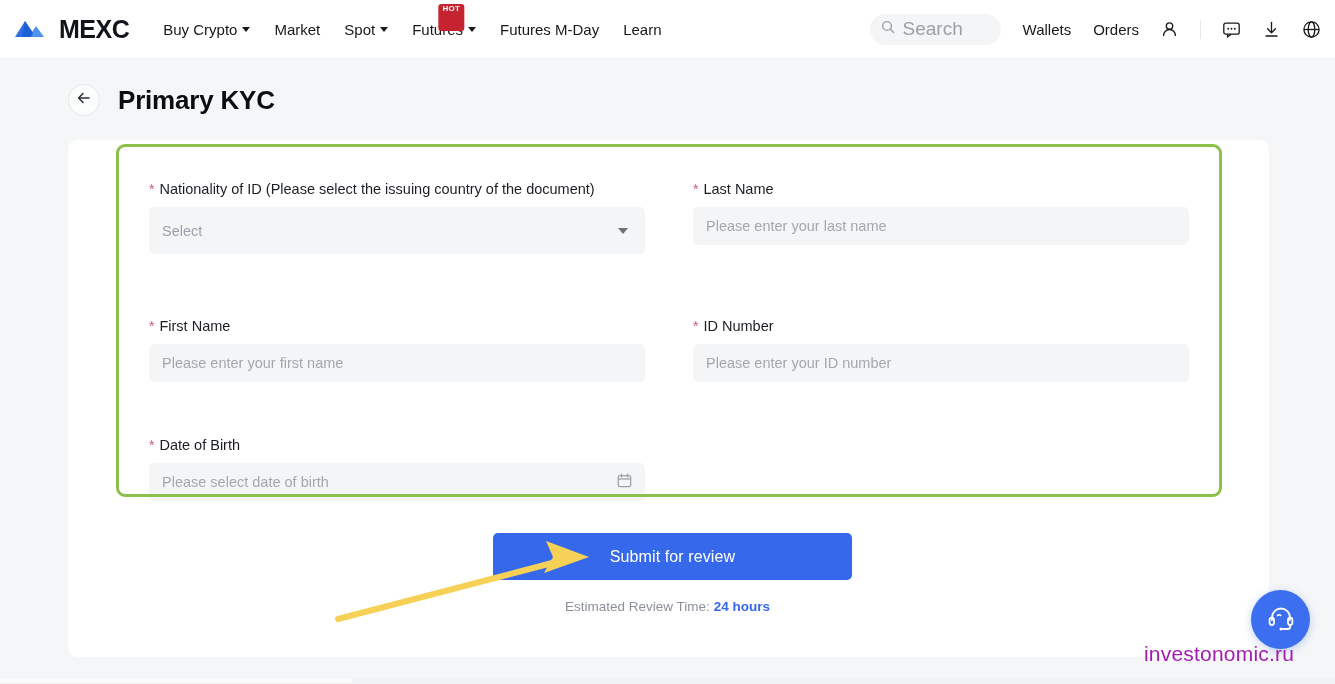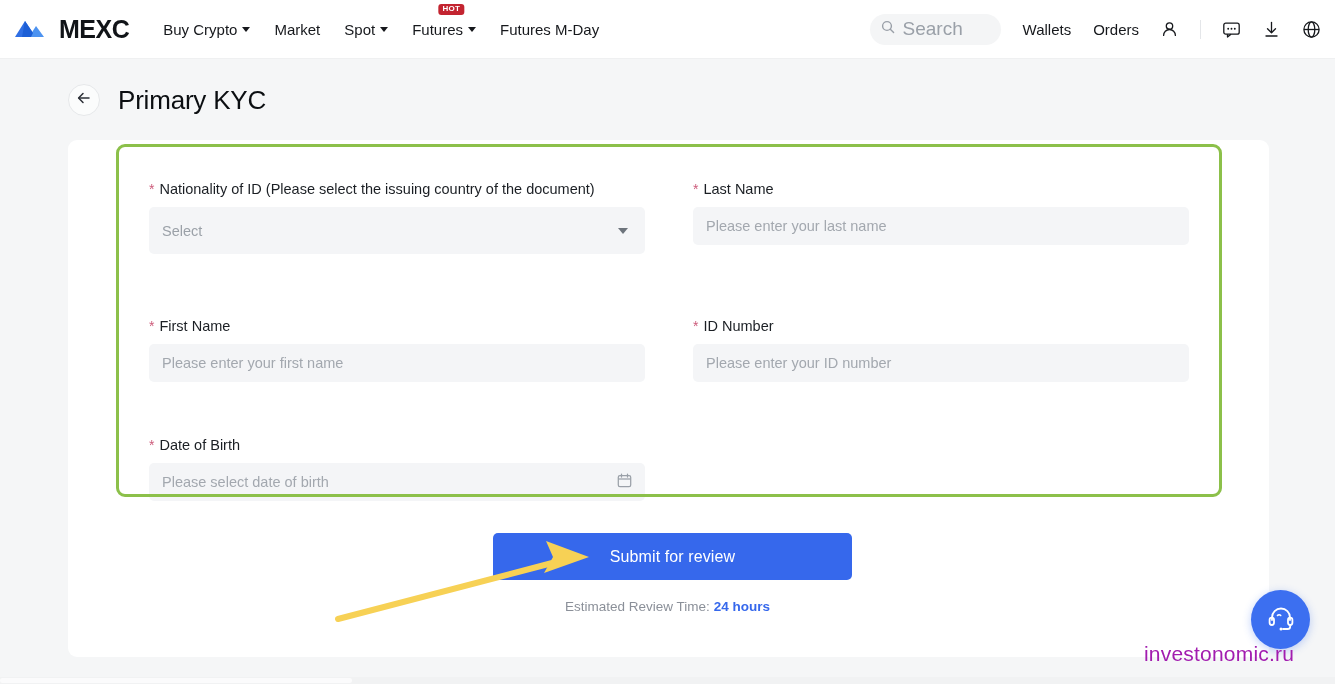--- a/index.html
+++ b/index.html
@@ -39,21 +39,21 @@
     border-left: 4px solid transparent;
     border-right: 4px solid transparent;
     border-top: 5px solid #16181c;
   }
   .hot-badge {
     position: absolute; top: 4px; left: 50%;
     transform: translateX(-22%);
     background: #c32430; color: #fff;
     font-size: 8px; font-weight: bold;
     letter-spacing: 0.3px;
-    padding: 1px 4px 2px; border-radius: 3px;
+    padding: 1px 4px 18px; border-radius: 3px;
     line-height: 1;
   }
 
   .header-right {
     margin-left: auto; display: flex; align-items: center;
     margin-right: 14px; height: 59px;
   }
   .search-box {
     width: 131px; height: 31px; border-radius: 16px;
     background: #f4f5f6;
@@ -80,21 +80,21 @@
     position: absolute; top: 84px; left: 68px;
     display: flex; align-items: center;
   }
   .back-btn {
     width: 32px; height: 32px; border-radius: 50%;
     border: 1px solid #e6e8ea; background: #fbfcfc;
     display: flex; align-items: center; justify-content: center;
     cursor: pointer;
   }
   .page-title {
-    font-size: 26px; font-weight: normal; color: #0b0e11;
+    font-size: 26px; font-weight: bold; color: #0b0e11;
     margin-left: 18px; letter-spacing: -0.2px;
   }
 
   
   .card {
     position: absolute; left: 68px; top: 140px;
     width: 1201px; height: 517px;
     background: #ffffff; border-radius: 9px;
   }
 
@@ -227,20 +227,23 @@
       <span>Spot</span>
       <span class="caret"></span>
     </div>
     <div class="nav-item">
       <span class="hot-badge">HOT</span>
       <span>Futures</span>
       <span class="caret"></span>
     </div>
     <div class="nav-item">
       <span>Futures M-Day</span>
+    </div>
+    <div class="nav-item">
+      <span>Learn</span>
     </div>
   </nav>
 
   <div class="header-right">
     <div class="search-box">
       <span>
         <svg width="14" height="14" viewBox="0 0 14 14">
           <circle cx="6" cy="6" r="4.4" fill="none" stroke="#9aa0a8" stroke-width="1.4"></circle>
           <line x1="9.3" y1="9.3" x2="12.6" y2="12.6" stroke="#9aa0a8" stroke-width="1.4" stroke-linecap="round"></line>
         </svg>

